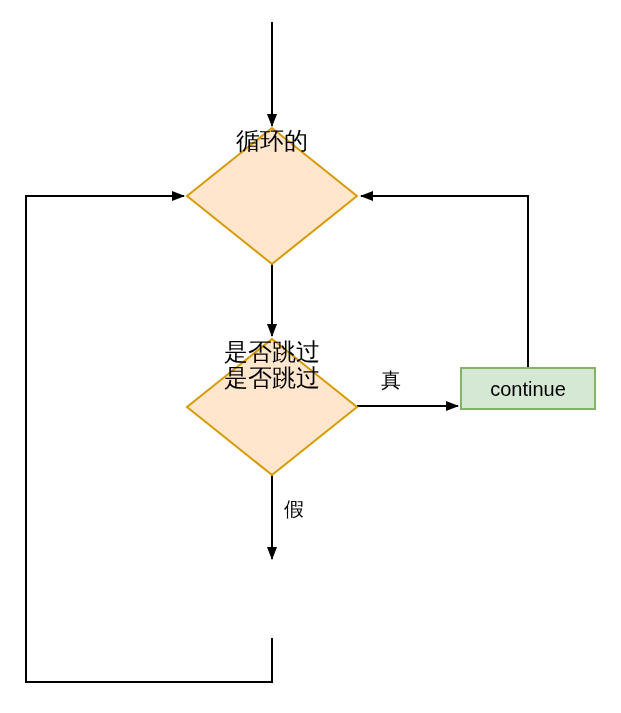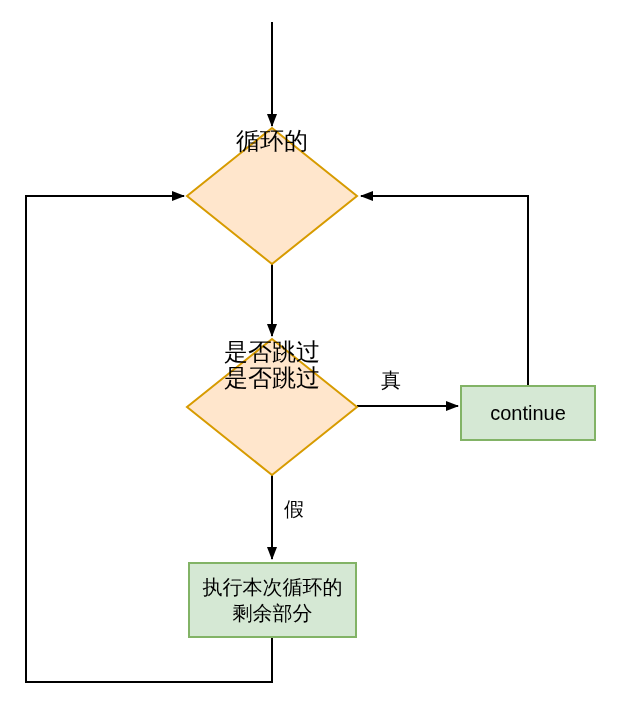--- a/index.html
+++ b/index.html
@@ -103,25 +103,21 @@
 
   <div class="node-label" style="left:187px; top:128px; width:170px; height:136px;">
     <span>循环的</span>
   </div>
 
   <div class="node-label" style="left:187px; top:339px; width:170px; height:136px;">
     <span>是否跳过</span>
     <span>是否跳过</span>
   </div>
 
-  <div class="process-box" style="left:460px; top:385px; width:136px; height:56px;">
+  <div class="process-box" style="left:460px; top:367px; width:136px; height:43px;">
     <span>continue</span>
   </div>
 
-  <div class="process-box" style="left:188px; top:562px; width:169px; height:76px;">
-    <span>执行本次循环的</span>
-    <span>剩余部分</span>
-  </div>
 
   <div class="edge-label" style="left:376px; top:368px;">真</div>
   <div class="edge-label" style="left:279px; top:497px;">假</div>
 
 </div>
 
 </body></html>

